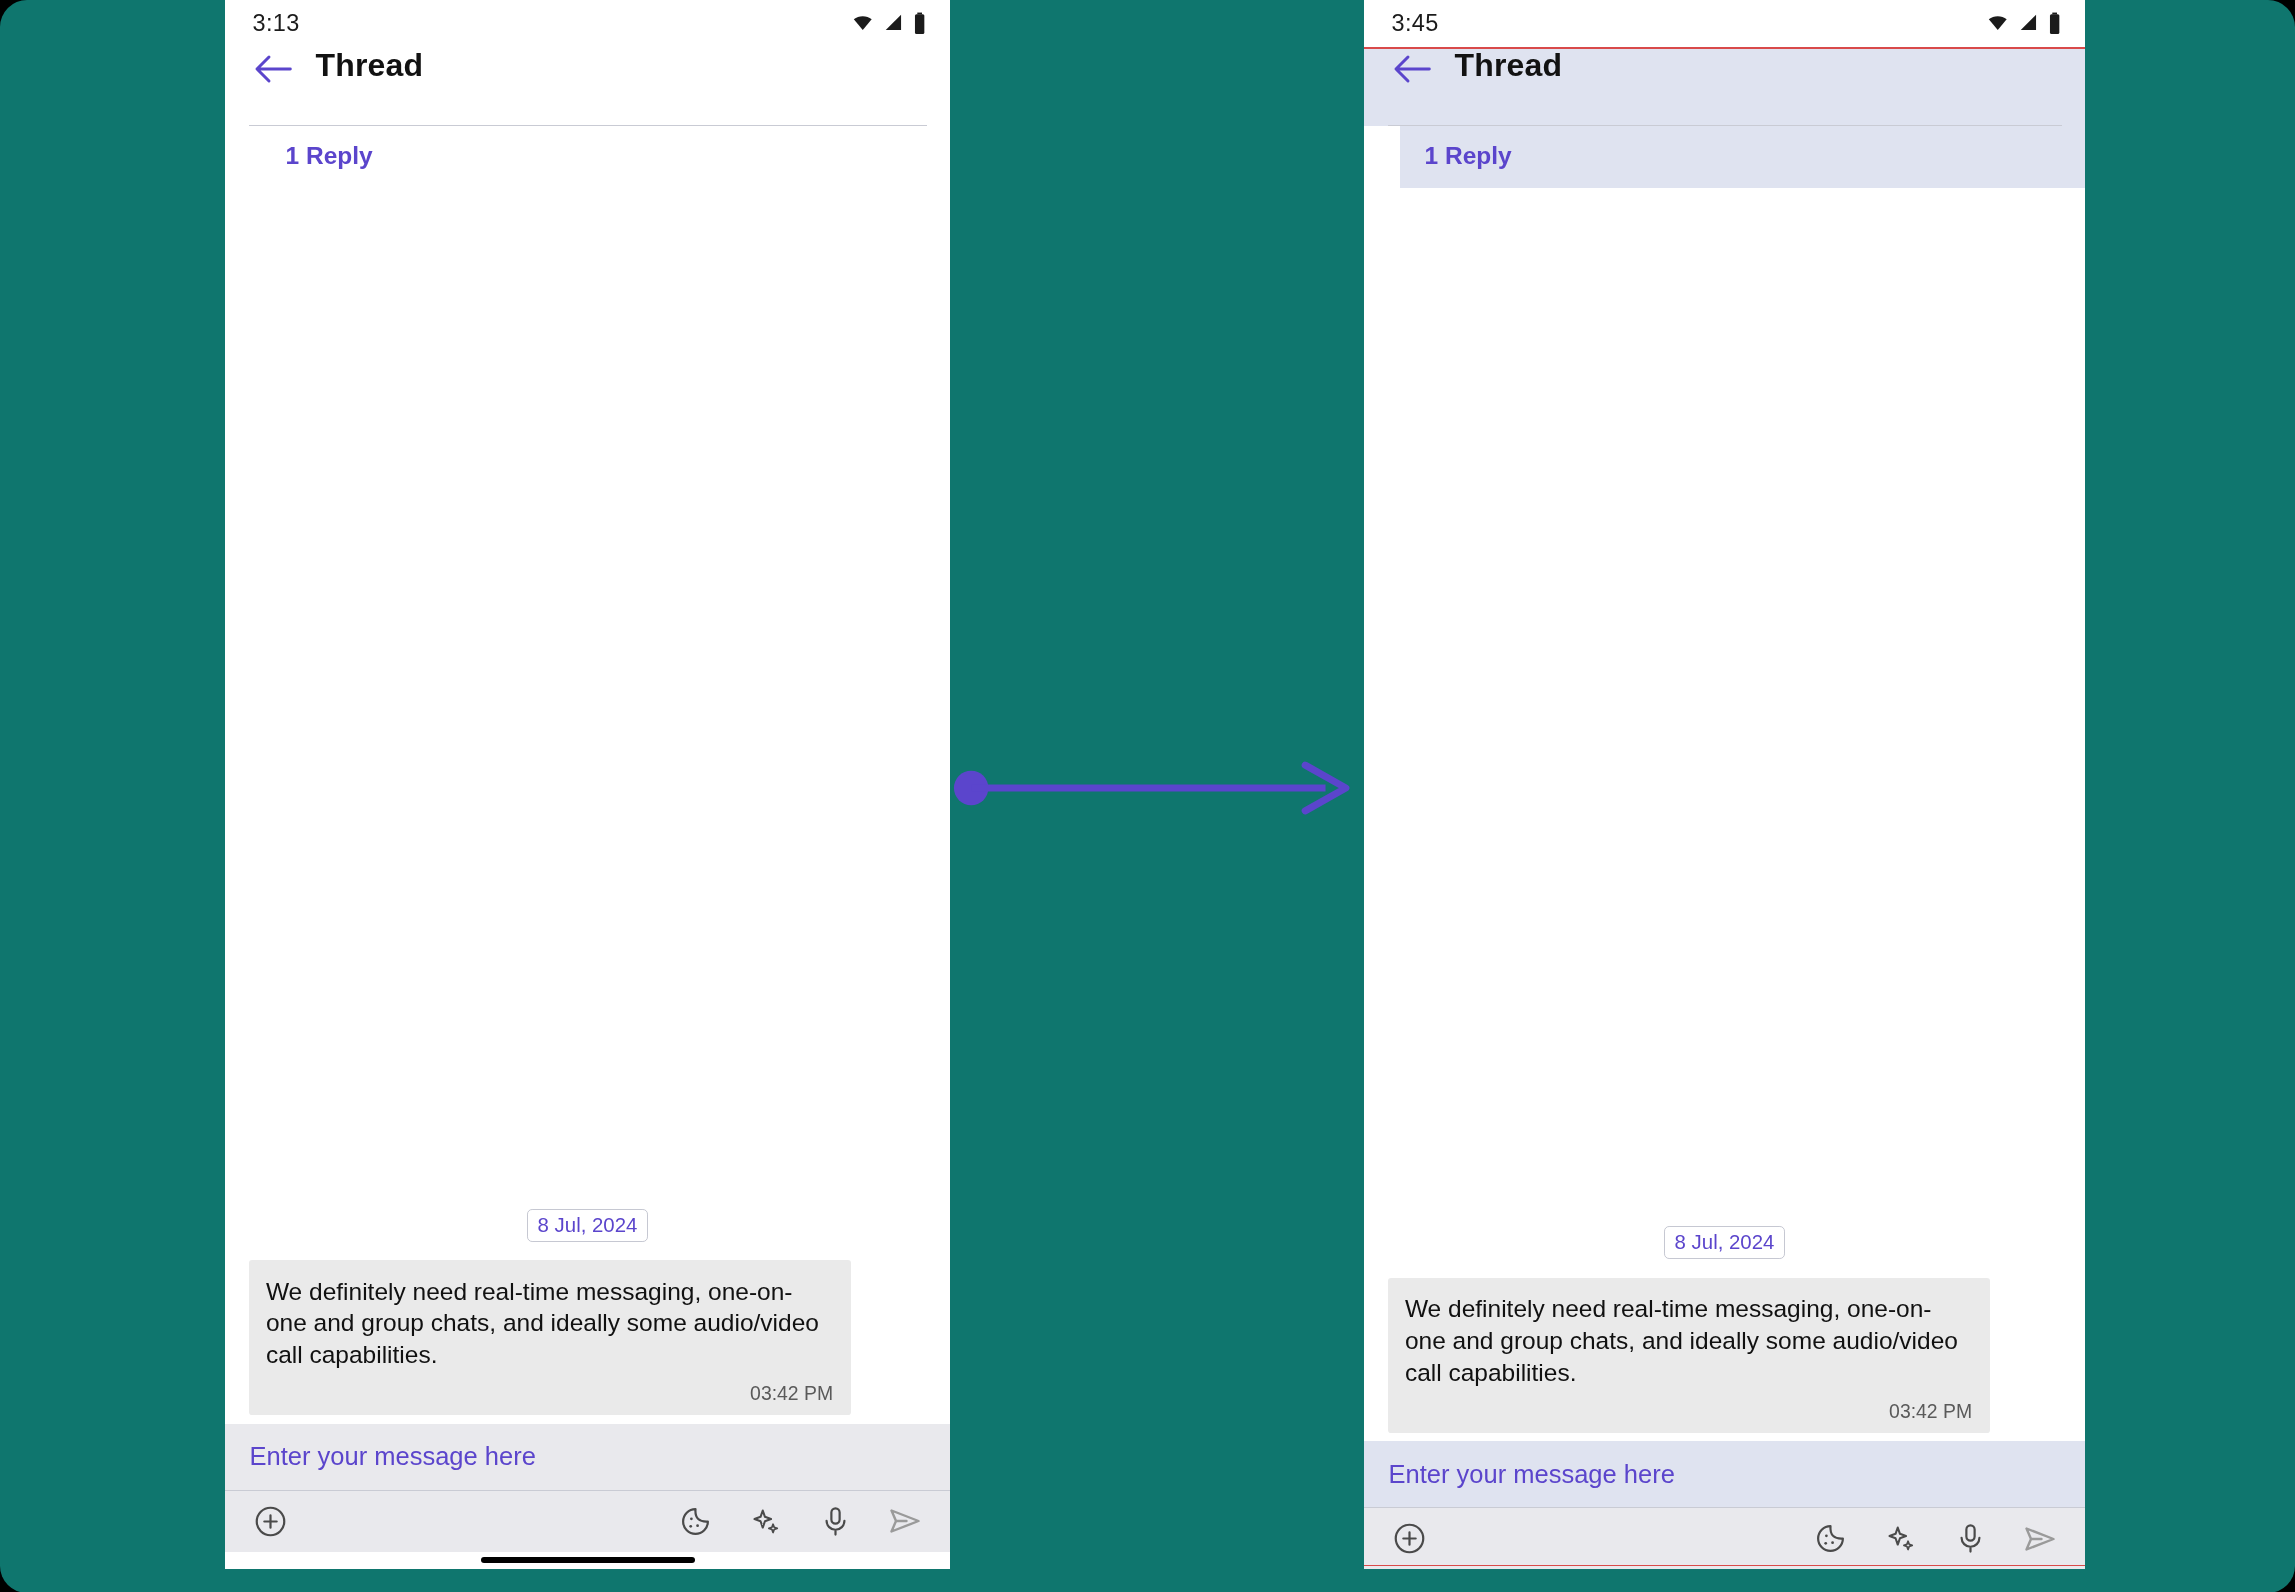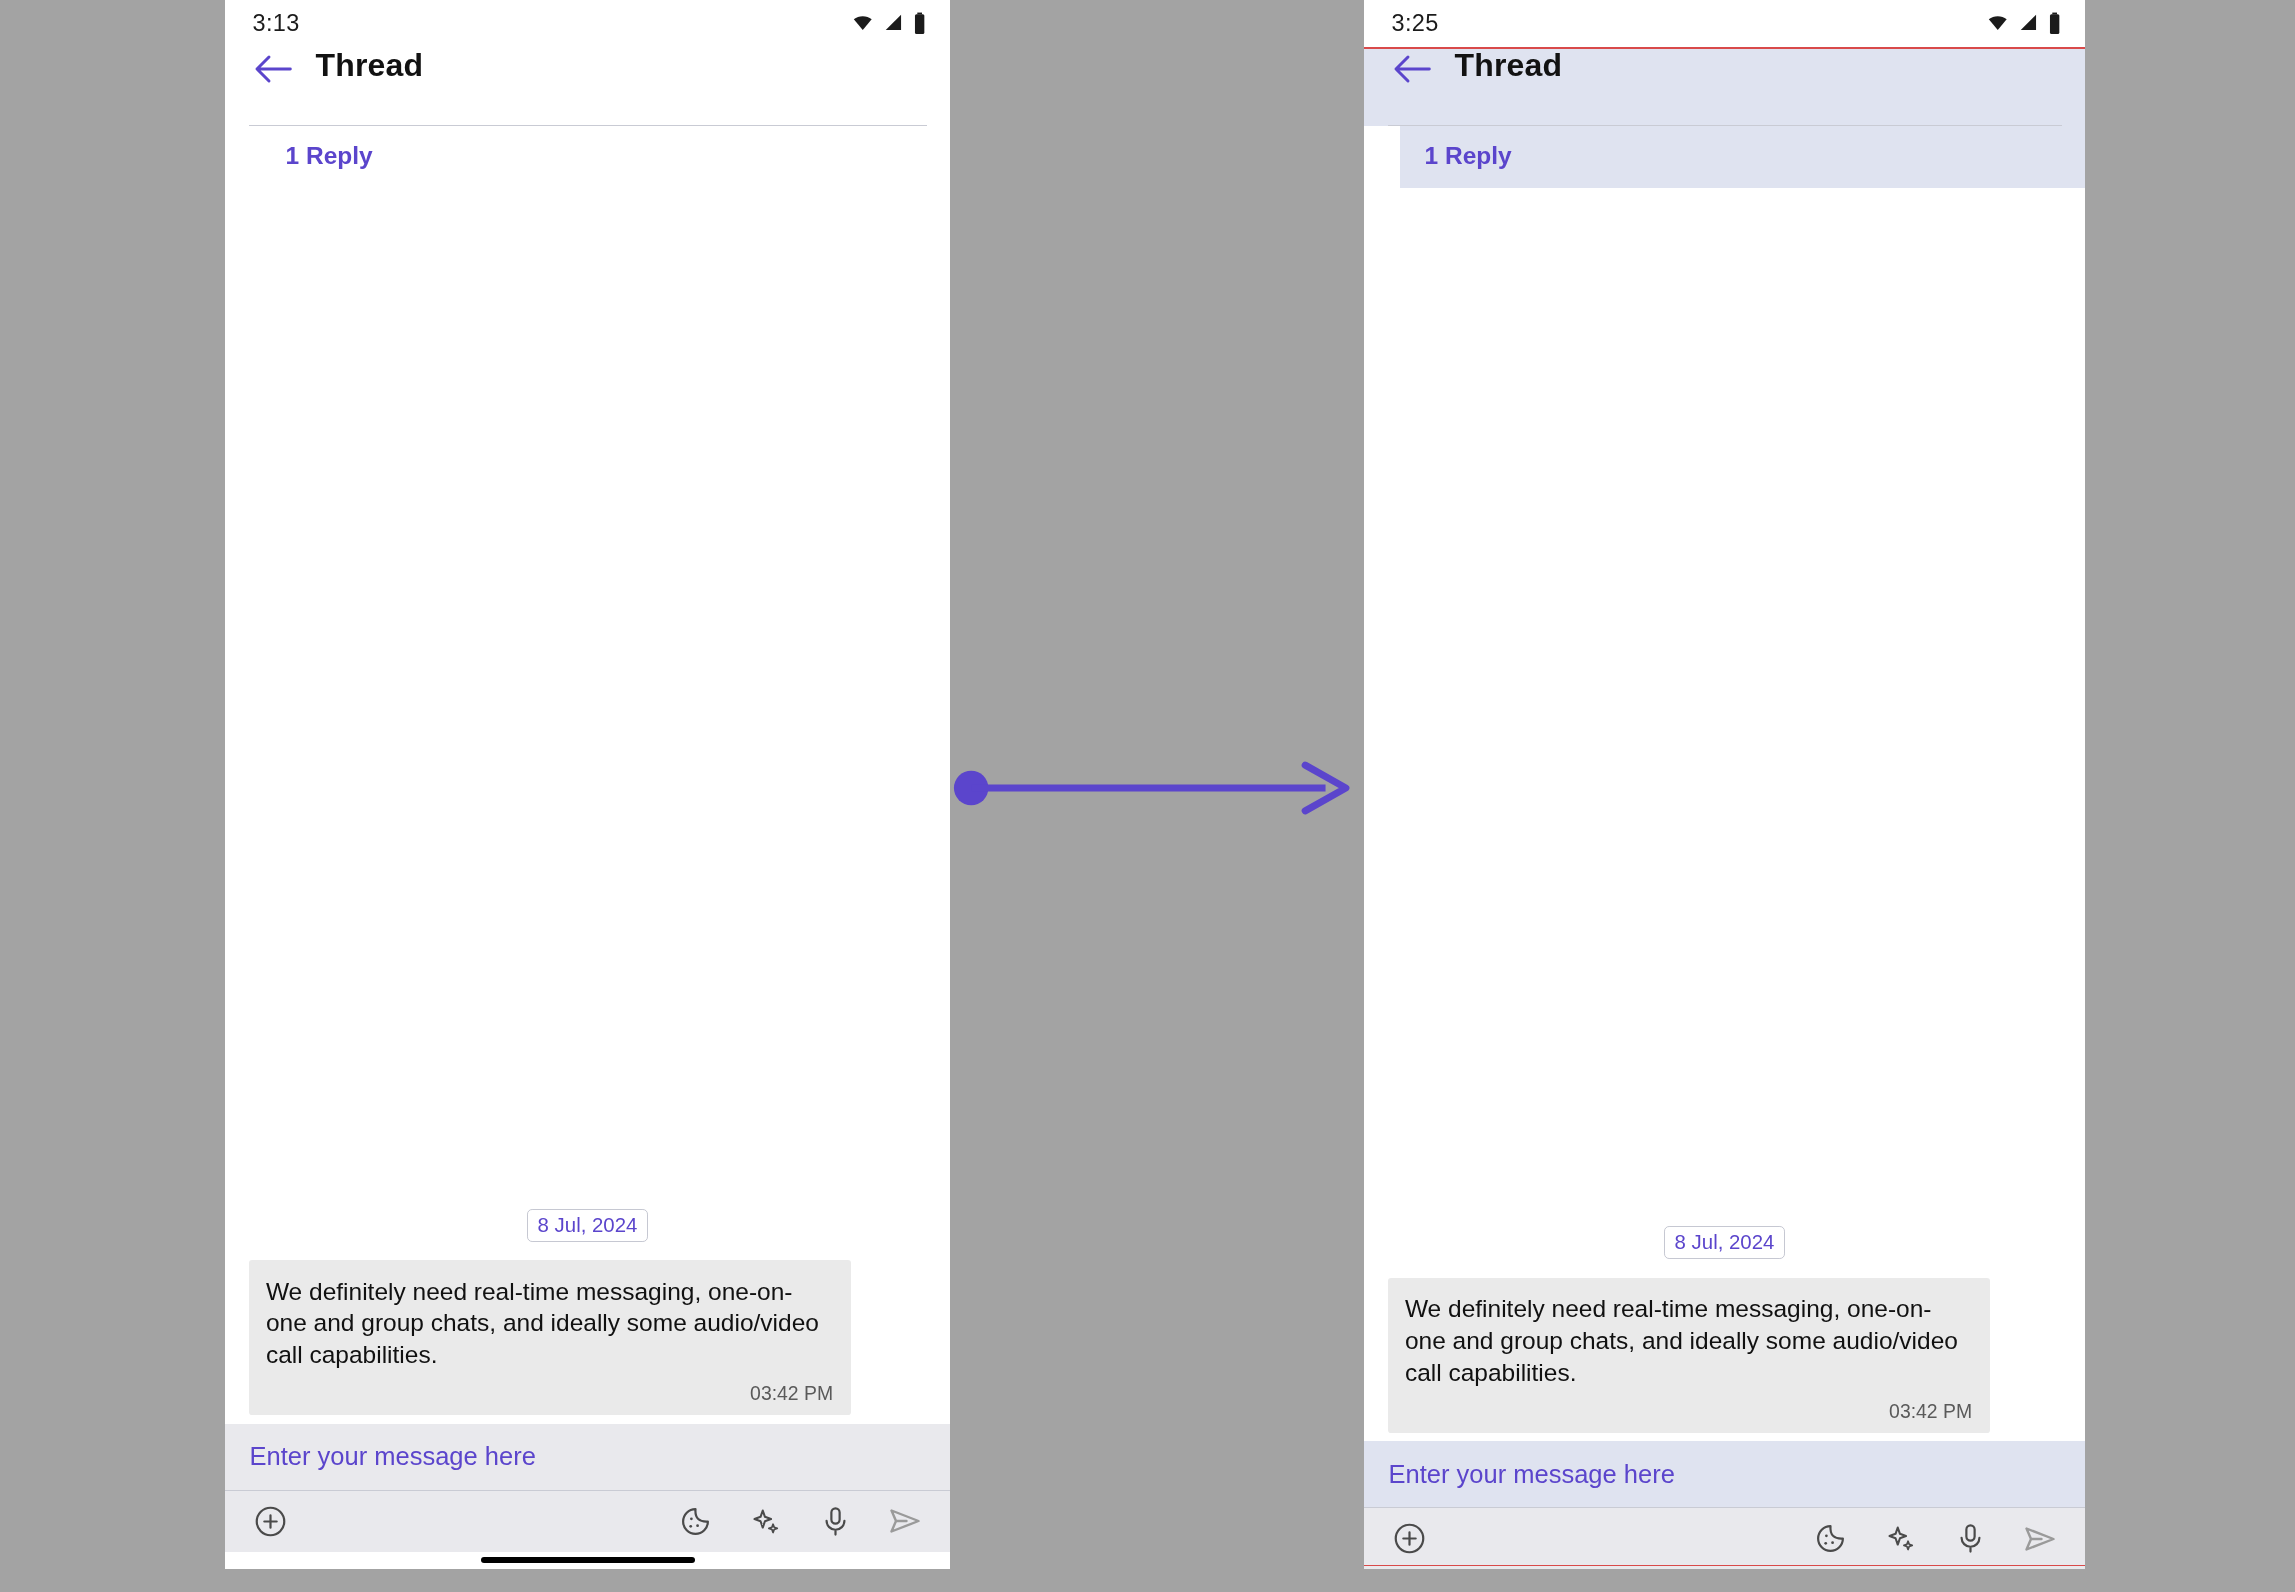--- a/index.html
+++ b/index.html
@@ -11,21 +11,22 @@
     width: 2295px;
     height: 1593px;
     font-family: "Liberation Sans", sans-serif;
     overflow: hidden;
     position: relative;
   }
 
   .stage {
     position: absolute;
     inset: 0;
-    background: #a3a3a3;
+    background: #0f766e;
+    border-radius: 27px;
   }
 
   
   .phone {
     position: absolute;
     background: #ffffff;
     overflow: hidden;
   }
   .phone-left {
     left: 225px;
@@ -332,21 +333,21 @@
 
     </div>
   </div>
 
   <div class="phone phone-right">
     <div class="guide-line guide-top"></div>
     <div class="guide-line guide-bottom"></div>
     <div class="phone-inner">
 
       <div class="status-bar">
-        <div class="status-time">3:25</div>
+        <div class="status-time">3:45</div>
         <div class="status-icons">
           <span>
             <svg width="23.5" height="20.4" viewBox="0 0 24 24">
                 <path d="M12 20 L1.5 7.5 C4.5 5 8 3.7 12 3.7 C16 3.7 19.5 5 22.5 7.5 Z" fill="#1b1b1b"></path>
               </svg>
           </span>
           <span>
             <svg width="22.5" height="20.4" viewBox="0 0 24 24">
                 <path d="M2 20 L20 20 L20 2 Z" fill="#1b1b1b"></path>
               </svg>

